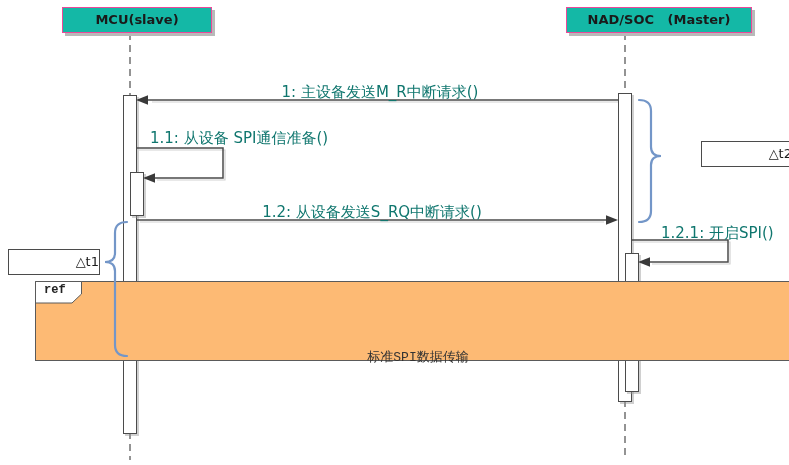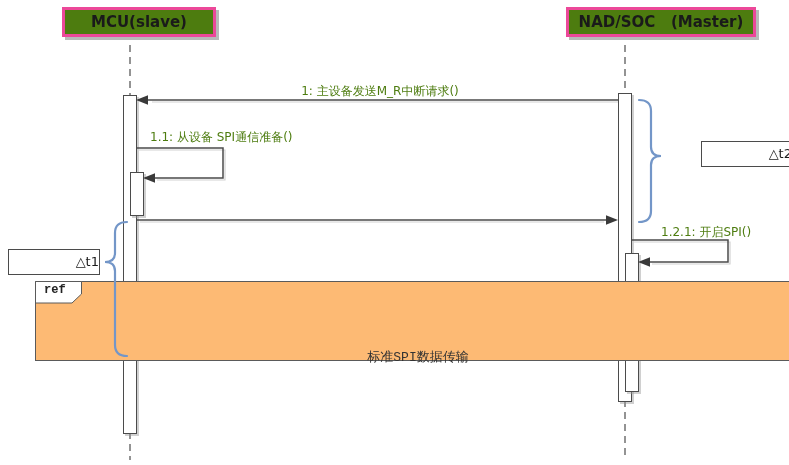--- a/index.html
+++ b/index.html
@@ -6,30 +6,30 @@
   .stage{
     position:relative;width:789px;height:465px;background:#ffffff;
     font-family:"DejaVu Sans","Liberation Sans",sans-serif;
     overflow:hidden;color:#1a1a1a;
   }
   svg.layer{position:absolute;left:0;top:0;pointer-events:none;}
   .z1{z-index:1}.z4{z-index:4}
 
   .hdr{
     position:absolute;height:24px;line-height:24px;text-align:center;
-    background:#4d7c0f;border:3px solid #ec4899;
+    background:#14b8a6;border:1px solid #ec4899;
     box-shadow:3px 3px 0 #b9b9b9;
-    font-size:15px;font-weight:bold;z-index:2;white-space:pre;
+    font-size:13px;font-weight:bold;z-index:2;white-space:pre;
   }
   .act{
     position:absolute;width:12px;background:#ffffff;border:1px solid #4b4b4b;
     box-shadow:2px 2px 0 rgba(150,150,150,.45);z-index:2;
   }
   .lbl{
-    position:absolute;font-size:12px;white-space:nowrap;z-index:5;color:#4d7c0f;
+    position:absolute;font-size:15px;white-space:nowrap;z-index:5;color:#0f766e;
   }
   .lbl.center{transform:translateX(-50%);}
   .anno{
     position:absolute;width:62px;height:24px;line-height:24px;text-align:right;
     background:#ffffff;border:1px solid #4b4b4b;font-size:13px;z-index:5;padding-left:28px;
   }
   .frag{
     position:absolute;left:35px;top:281px;width:764px;height:78px;
     background:#fdba74;border:1px solid #5a5a5a;z-index:3;font-family:Liberation Mono, monospace;
   }
@@ -90,18 +90,19 @@
 
     <path d="M 631,240 H 728 V 262 H 650" fill="none" stroke="#4b4b4b" stroke-width="1.5"></path>
     <polygon points="638,262 650,257.2 650,266.8" fill="#3a3a3a"></polygon>
 
     <path d="M 639,100 Q 651,100 651,111 L 651,147 Q 651,156 661,156 Q 651,156 651,165 L 651,211 Q 651,222 639,222" fill="none" stroke="#7396c8" stroke-width="2.2" stroke-linecap="round"></path>
     <path d="M 127,222 Q 115,222 115,233 L 115,253 Q 115,262 105,262 Q 115,262 115,271 L 115,345 Q 115,356 127,356" fill="none" stroke="#7396c8" stroke-width="2.2" stroke-linecap="round"></path>
   </svg>
 
   <div class="lbl center" style="left:380px;top:83px;">1: 主设备发送M_R中断请求()</div>
   <div class="lbl" style="left:132px;top:129px;margin-left:18px;">1.1: 从设备 SPI通信准备()</div>
+  <div class="lbl center" style="left:372px;top:203px;">1.2: 从设备发送S_RQ中断请求()</div>
   <div class="lbl" style="left:661px;top:224px;">1.2.1: 开启SPI()</div>
 
   <div class="anno" style="left:701px;top:141px;">△t2</div>
   <div class="anno" style="left:8px;top:249px;">△t1</div>
 
 </div>
 
 </body></html>

